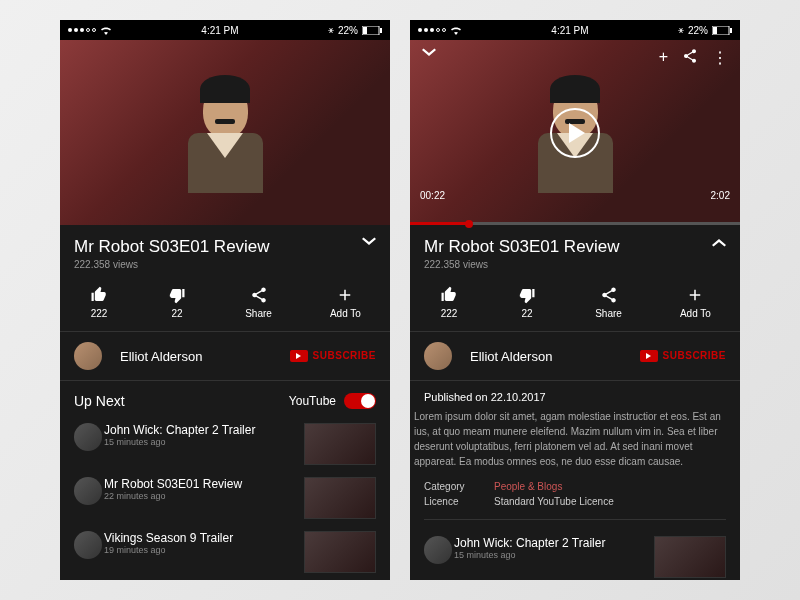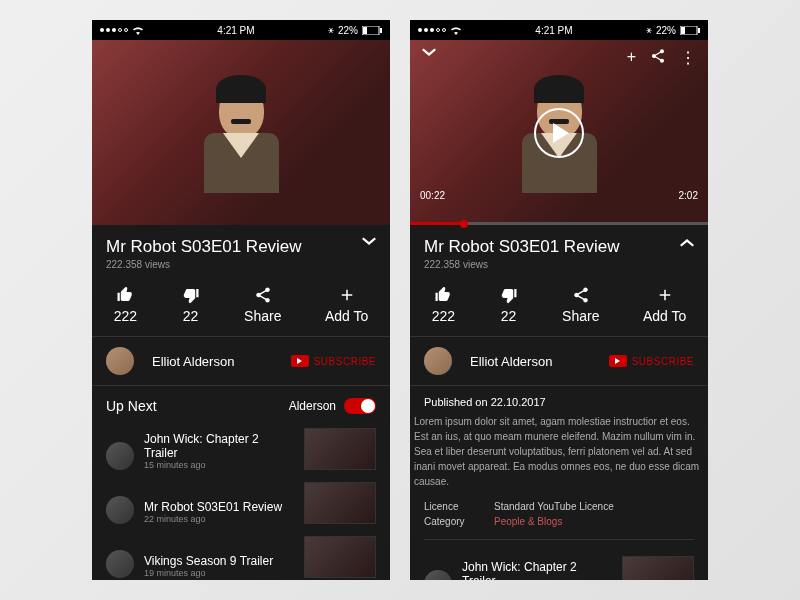--- a/index.html
+++ b/index.html
@@ -1,17 +1,17 @@
 <!DOCTYPE html>
 <html><head>
 <meta charset="utf-8">
 <style>
 *{margin:0;padding:0;box-sizing:border-box;font-family:-apple-system,Helvetica,Arial,sans-serif}
 body{background:linear-gradient(135deg,#f0f0f0,#e0e0e0);width:800px;height:600px;display:flex;justify-content:center;align-items:center;gap:20px}
-.phone{width:298px;height:560px;background:#f9a8d4;overflow:hidden;display:flex;flex-direction:column;position:relative}
+.phone{width:330px;height:560px;background:#f9a8d4;overflow:hidden;display:flex;flex-direction:column;position:relative}
 .status-bar{height:20px;background:#000;color:#fff;display:flex;align-items:center;justify-content:space-between;padding:0 8px;font-size:10px}
 .status-left{display:flex;align-items:center;gap:4px}
 .dots{display:flex;gap:2px}
 .dot{width:4px;height:4px;border-radius:50%;background:#fff}
 .dot.empty{background:transparent;border:1px solid #fff}
 .status-right{display:flex;align-items:center;gap:4px}
 .video-area{height:185px;background:linear-gradient(135deg,#8b3a3a,#5a2020 40%,#3a1818 70%);position:relative;display:flex;align-items:center;justify-content:center}
 .person{width:80px;height:120px;position:relative;top:10px}
 .head{width:45px;height:55px;background:#c9a07a;border-radius:50% 50% 45% 45%;margin:0 auto;position:relative}
 .hair{width:50px;height:28px;background:#1a1a1a;border-radius:50% 50% 0 0;position:absolute;top:-8px;left:-3px}
@@ -25,34 +25,34 @@
 .video-bottom{position:absolute;bottom:0;left:0;right:0}
 .timecodes{display:flex;justify-content:space-between;padding:0 10px 21px;color:#fff;font-size:10px}
 .progress{height:3px;background:#555;position:relative}
 .progress-fill{height:100%;width:18%;background:#cc0000}
 .progress-knob{width:8px;height:8px;background:#cc0000;border-radius:50%;position:absolute;left:18%;top:-2.5px;margin-left:-4px}
 .content{flex:1;overflow:hidden;color:#fff;background:#1a1a1a}
 .title-row{display:flex;justify-content:space-between;align-items:flex-start;padding:12px 14px 2px}
 .title{font-size:17px;font-weight:400}
 .views{font-size:10px;color:#999;padding:0 14px 10px}
 .actions{display:flex;justify-content:space-around;padding:6px 0 12px;border-bottom:1px solid #333}
-.action{display:flex;flex-direction:column;align-items:center;gap:4px;font-size:14px;cursor:pointer}
+.action{display:flex;flex-direction:column;align-items:center;gap:4px;font-size:10px;cursor:pointer}
 .action svg{width:20px;height:18px}
 .channel-row{display:flex;align-items:center;padding:10px 14px;border-bottom:1px solid #333;gap:18px}
 .avatar{width:28px;height:28px;border-radius:50%;background:linear-gradient(135deg,#b89070,#8a6a50)}
 .channel-name{flex:1;font-size:13px}
-.sub-btn{display:flex;align-items:flex-end;gap:5px;color:#cc0000;font-size:10px;font-weight:400;letter-spacing:0.5px}
+.sub-btn{display:flex;align-items:flex-start;gap:5px;color:#cc0000;font-size:10px;font-weight:700;letter-spacing:0.5px}
 .yt-icon{width:18px;height:12px;background:#cc0000;border-radius:2px;display:flex;align-items:center;justify-content:center}
 .yt-icon::after{content:"";border-top:3px solid transparent;border-bottom:3px solid transparent;border-left:5px solid #fff}
 .upnext-row{display:flex;justify-content:space-between;align-items:center;padding:12px 14px 8px}
 .upnext-label{font-size:14px}
 .autoplay{display:flex;align-items:center;gap:8px;font-size:12px}
 .toggle{width:32px;height:16px;background:#cc0000;border-radius:8px;position:relative;cursor:pointer}
 .toggle-knob{width:14px;height:14px;background:#fff;border-radius:50%;position:absolute;right:1px;top:1px}
-.list-item{display:flex;align-items:flex-end;padding:6px 14px;gap:10px}
+.list-item{display:flex;align-items:flex-start;padding:6px 14px;gap:2px}
 .thumb-avatar{width:28px;height:28px;border-radius:50%;background:linear-gradient(135deg,#555,#333);flex-shrink:0}
 .item-text{flex:1}
 .item-title{font-size:12px}
 .item-meta{font-size:9px;color:#888}
 .thumb{width:72px;height:42px;background:linear-gradient(135deg,#4a3a3a,#2a1818);flex-shrink:0;border:1px solid #333}
 .pub-date{font-size:11px;padding:10px 14px 6px}
 .desc{font-size:10px;color:#aaa;padding:0 4px 10px;line-height:1.5}
 .meta-row{display:flex;padding:2px 14px;font-size:10px}
 .meta-label{width:70px;color:#ccc}
 .meta-val{color:#ccc}
@@ -142,21 +142,21 @@
       <div class="channel-name">Elliot Alderson</div>
       <div class="sub-btn">
           <div class="yt-icon"></div>
           <span>SUBSCRIBE</span>
         </div>
     </div>
 
     <div class="upnext-row">
       <div class="upnext-label">Up Next</div>
       <div class="autoplay">
-        <span>Alderson</span>
+        <span>YouTube</span>
         <div class="toggle">
             <div class="toggle-knob"></div>
           </div>
       </div>
     </div>
 
     <div class="list-item">
       <div class="thumb-avatar"></div>
       <div class="item-text">
           <div class="item-title">John Wick: Chapter 2 Trailer</div>
@@ -288,26 +288,26 @@
       <div class="sub-btn">
           <div class="yt-icon"></div>
           <span>SUBSCRIBE</span>
         </div>
     </div>
 
     <div class="pub-date">Published on 22.10.2017</div>
     <div class="desc">Lorem ipsum dolor sit amet, agam molestiae instructior et eos. Est an ius, at quo meam munere eleifend. Mazim nullum vim in. Sea et liber deserunt voluptatibus, ferri platonem vel ad. At sed inani movet appareat. Ea modus omnes eos, ne duo esse dicam causae.</div>
 
     <div class="meta-row">
+        <div class="meta-label">Category</div>
+        <div class="meta-val red">People &amp; Blogs</div>
+      </div>
+    <div class="meta-row">
         <div class="meta-label">Licence</div>
         <div class="meta-val">Standard YouTube Licence</div>
-      </div>
-    <div class="meta-row">
-        <div class="meta-label">Category</div>
-        <div class="meta-val red">People &amp; Blogs</div>
       </div>
 
     <div class="divider"></div>
 
     <div class="list-item">
       <div class="thumb-avatar"></div>
       <div class="item-text">
           <div class="item-title">John Wick: Chapter 2 Trailer</div>
           <div class="item-meta">15 minutes ago</div>
         </div>

